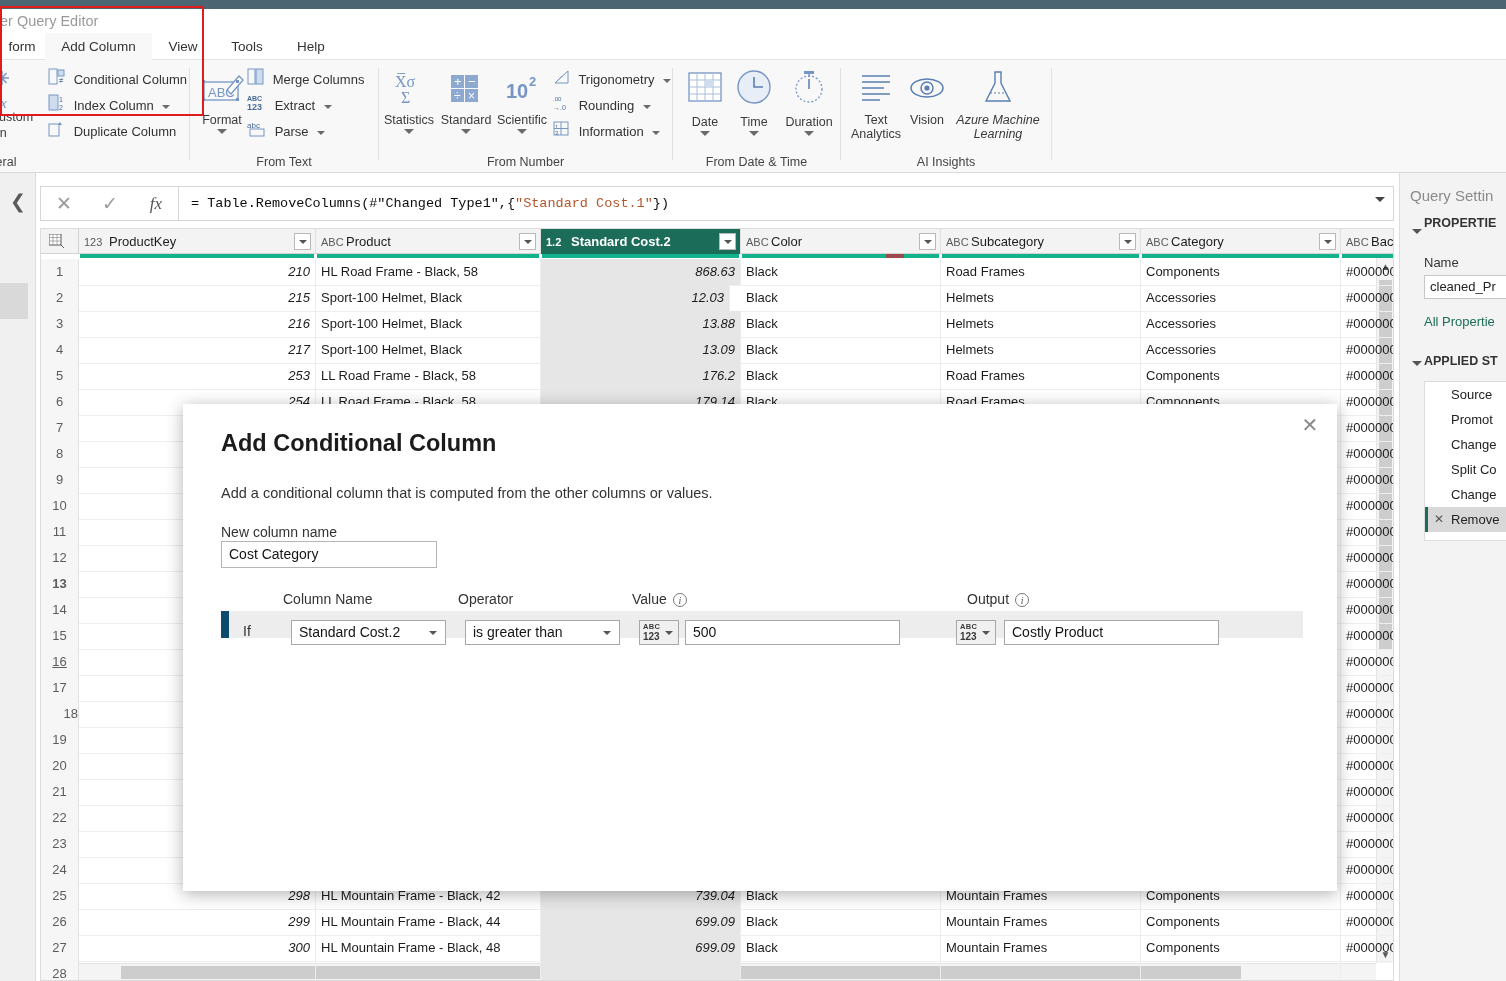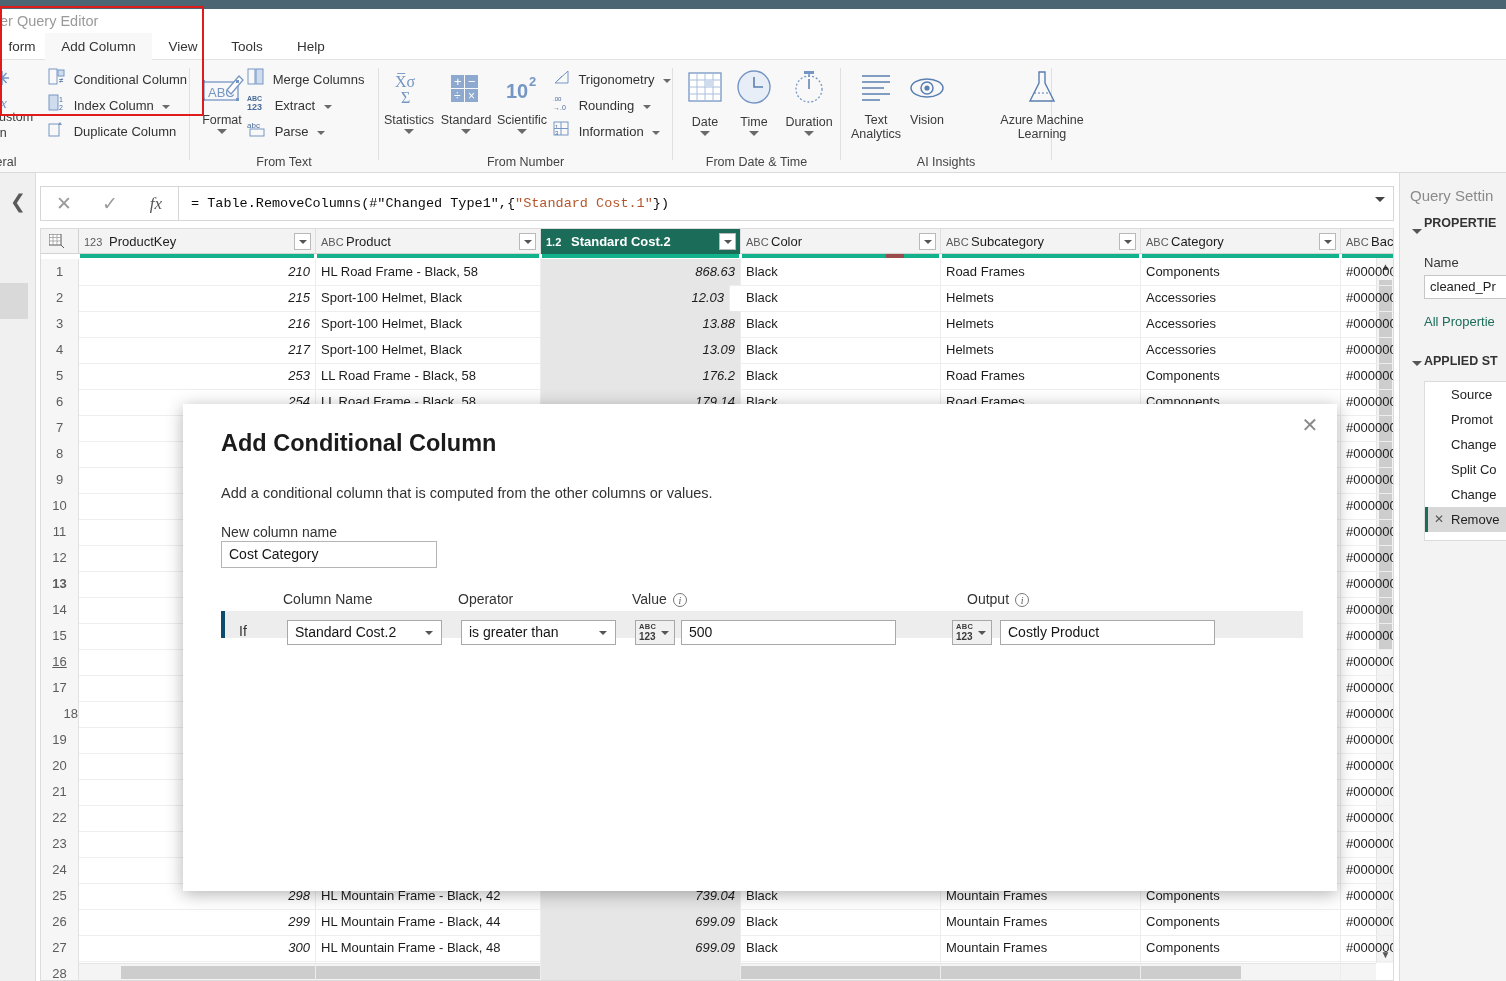--- a/index.html
+++ b/index.html
@@ -143,21 +143,21 @@
   #lblnewcol { position:absolute; left:38px; top:120px; font-size:14px; color:#333; }
   #newcolbox { position:absolute; left:38px; top:137px; width:216px; height:27px; background:#fff;
                border:1px solid #b5b5b5; font-size:14px; line-height:25px; padding-left:7px; color:#151515; }
 
   .collbl { position:absolute; top:187px; font-size:14px; color:#333; }
   .infoi { display:inline-block; width:14px; height:14px; border:1px solid #777; border-radius:50%;
            font-size:10px; line-height:13px; text-align:center; color:#555; font-style:italic;
            vertical-align:middle; margin-left:6px; font-family:"Liberation Serif", serif; }
 
   #clauserow { position:absolute; left:38px; top:207px; width:1082px; height:27px; background:#ededed;
-               border-left:4px solid #0c4a6e; }
+               border-left:8px solid #0c4a6e; }
   #iflbl { position:absolute; left:14px; top:12px; font-size:14px; color:#333; }
   .dd { position:absolute; top:9px; height:25px; background:#fff; border:1px solid #a8a8a8;
         font-size:14px; line-height:23px; padding-left:7px; color:#151515; }
   .dd .ar { position:absolute; right:8px; top:10px; width:0; height:0;
             border-left:4px solid transparent; border-right:4px solid transparent;
             border-top:4px solid #555; }
   .typedd { position:absolute; top:9px; width:40px; height:25px; background:#f0f0f0;
             border:1px solid #a8a8a8; }
   .typedd .abc { position:absolute; left:3px; top:1px; font-size:7.5px; font-weight:bold;
                  color:#3a3a3a; letter-spacing:.3px; }
@@ -394,21 +394,21 @@
   <div class="bigbtn" style="left:903px;top:8px;width:48px;">
     <span class="ico">
       <svg width="44" height="40" viewBox="0 0 44 40">
           <ellipse cx="22" cy="20" rx="16" ry="9" fill="none" stroke="#5a7fb0" stroke-width="1.5"></ellipse>
           <circle cx="22" cy="20" r="6" fill="none" stroke="#5a7fb0" stroke-width="1.5"></circle>
           <circle cx="22" cy="20" r="2.6" fill="#5a7fb0"></circle>
         </svg>
     </span>
     <span>Vision</span>
   </div>
-  <div class="bigbtn" style="left:993px;top:8px;width:98px;line-height:14px;">
+  <div class="bigbtn" style="left:949px;top:8px;width:98px;line-height:14px;font-style:italic;">
     <span class="ico">
       <svg width="44" height="40" viewBox="0 0 44 40">
           <path d="M19 4h6v11l9 18H10l9-18z" fill="none" stroke="#5a7fb0" stroke-width="1.4"></path>
           <path d="M14 25h16" stroke="#5a7fb0" stroke-width="1.2" stroke-dasharray="2 2"></path>
         </svg>
     </span>
     <span style="display:block">Azure Machine Learning</span>
   </div>
 
   <div class="rgroup" style="left:-40px;width:92px;">

